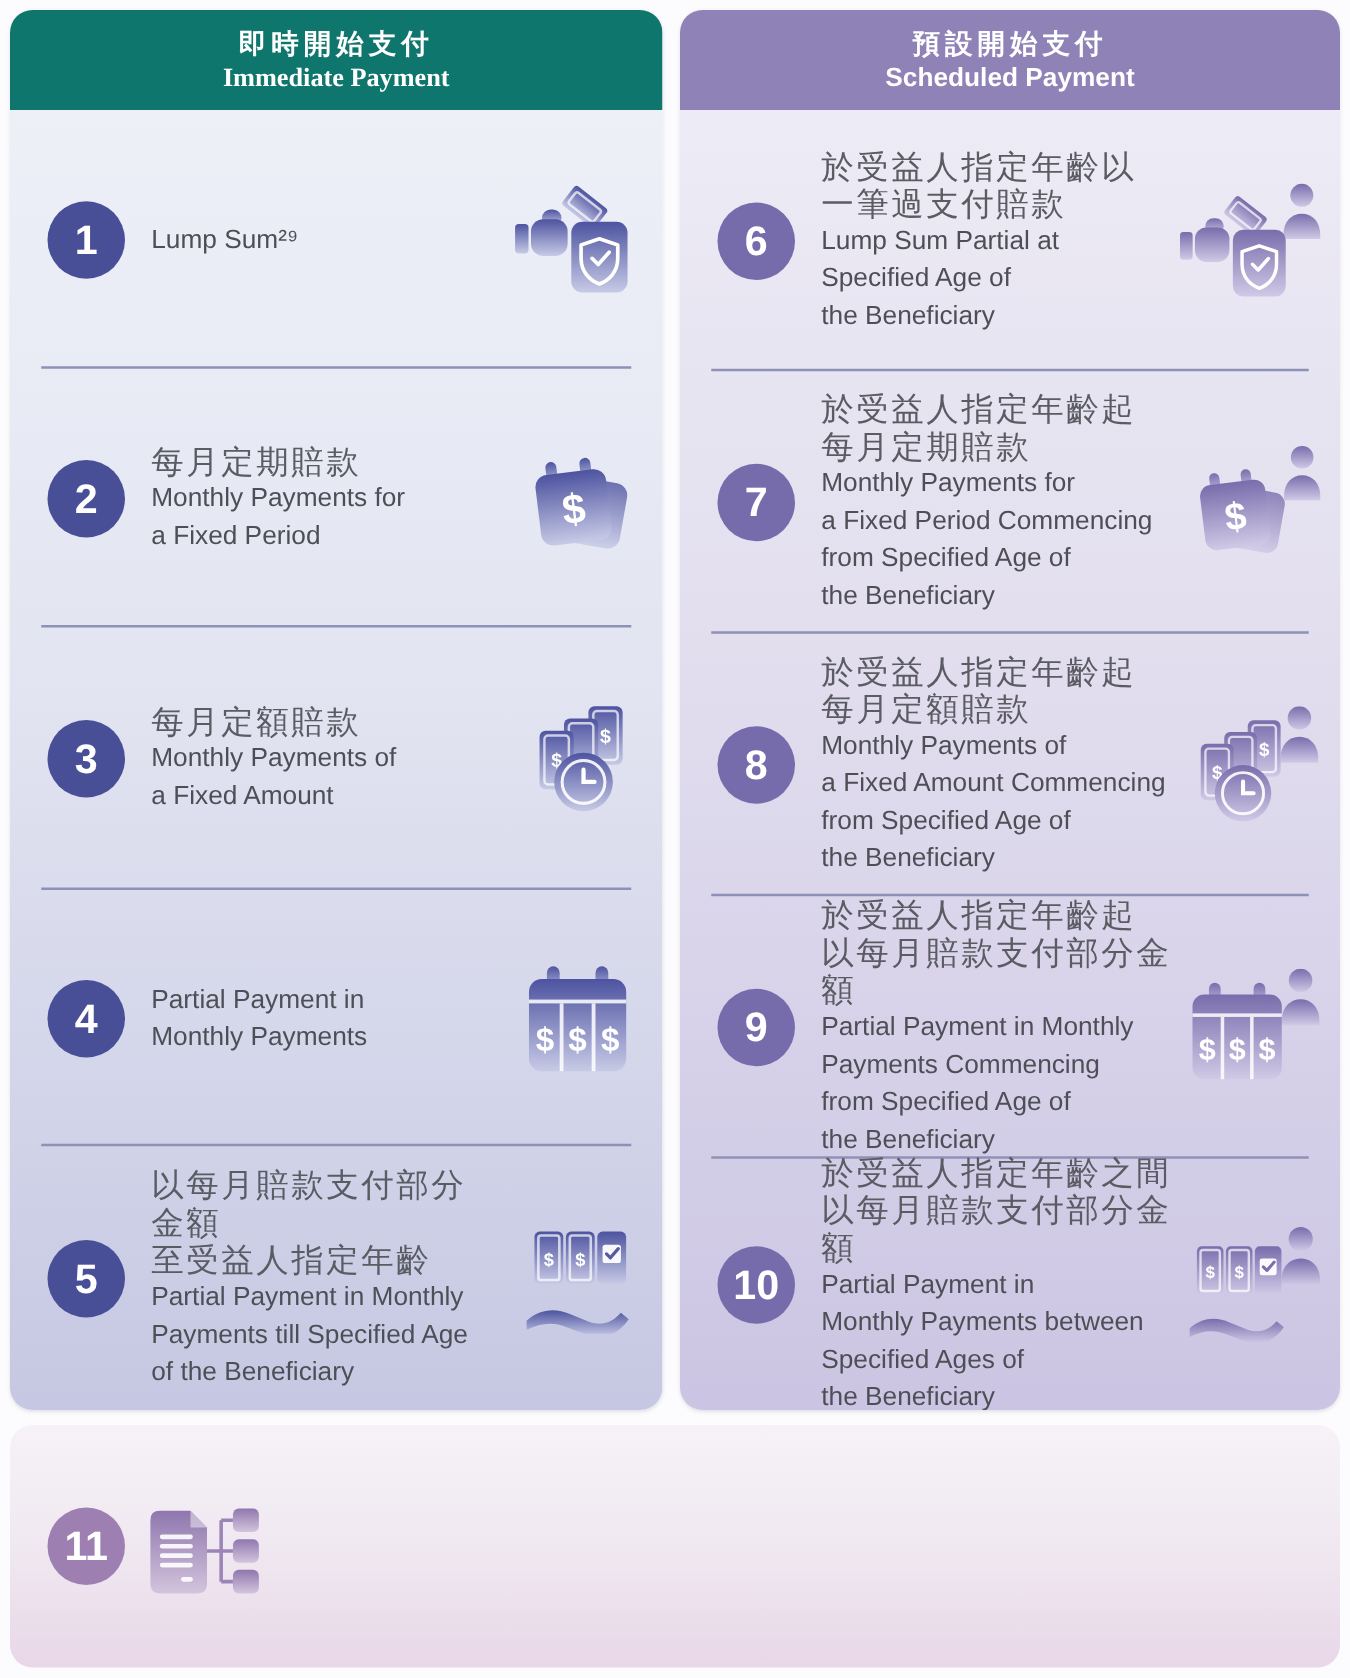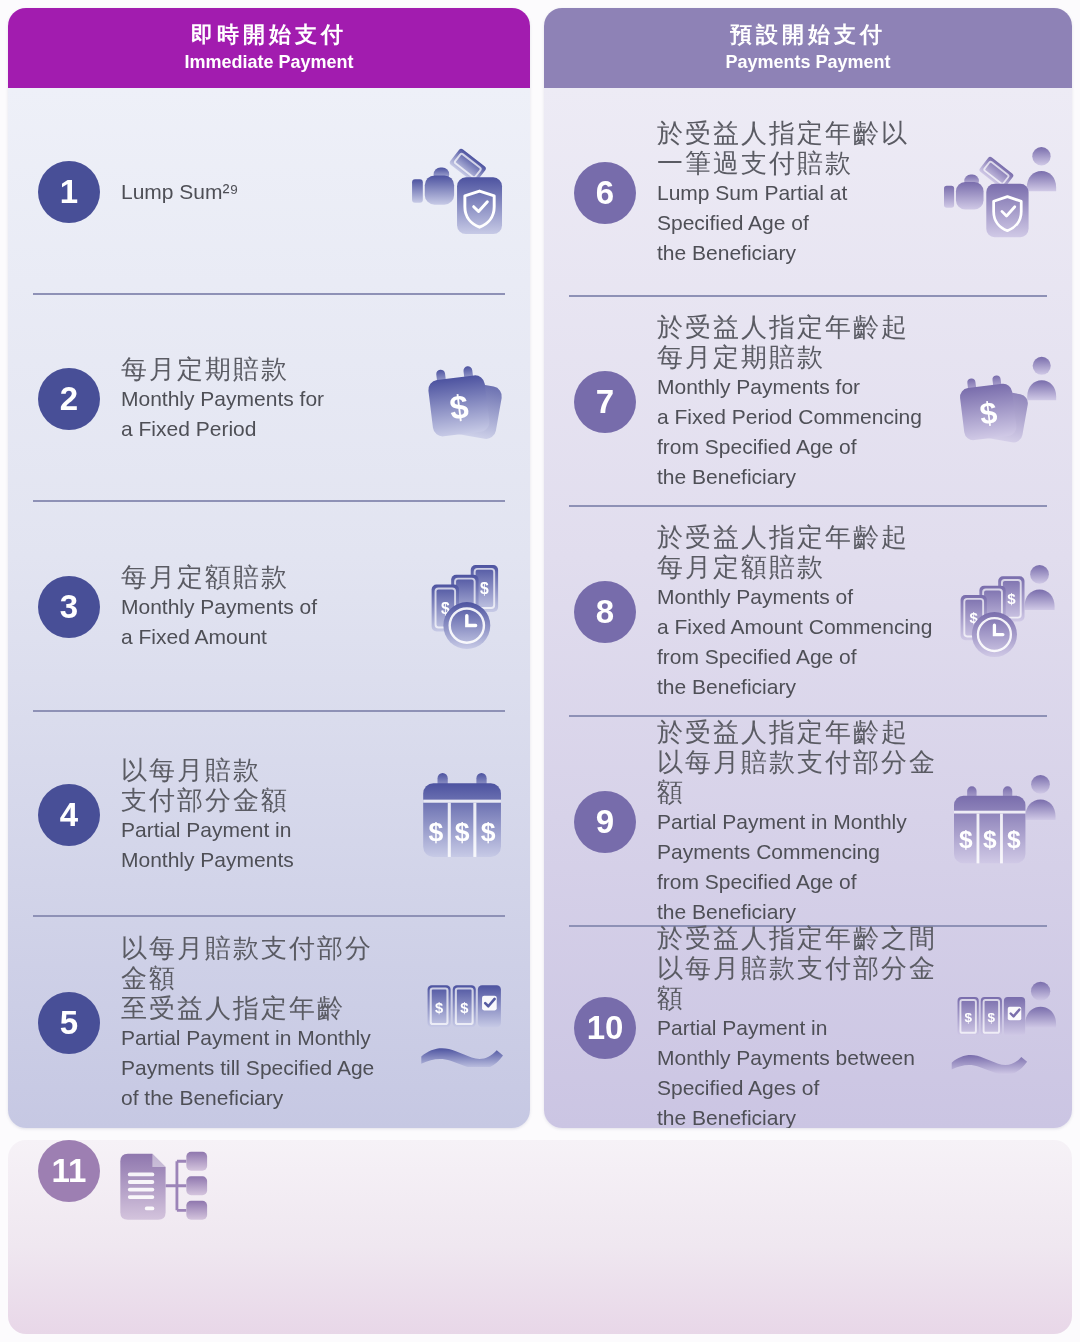--- a/index.html
+++ b/index.html
@@ -1,44 +1,44 @@
 <!DOCTYPE html>
 <html><head>
 <meta charset="utf-8">
 <style>
   html,body{margin:0;padding:0;}
   body{width:1080px;height:1342px;background:#fcfbfd;font-family:"Liberation Sans",sans-serif;position:relative;overflow:hidden;}
   .panel{position:absolute;top:8px;border-radius:18px;overflow:hidden;box-shadow:0 1px 3px rgba(80,80,120,.15);}
   .panel-left{left:8px;width:522px;height:1120px;}
   .panel-right{left:544px;width:528px;height:1120px;}
   .panel-header{height:80px;display:flex;flex-direction:column;align-items:center;justify-content:center;color:#fff;}
-  .ph-left{background:#a21caf;}
+  .ph-left{background:#0f766e;font-family:Liberation Serif, serif;}
   .ph-right{background:#8e82b6;}
   .ph-zh{font-size:22px;font-weight:bold;letter-spacing:4px;line-height:28px;}
-  .ph-en{font-size:18px;font-weight:bold;line-height:27px;}
+  .ph-en{font-size:21px;font-weight:bold;line-height:27px;}
   .body-l{height:1040px;background:linear-gradient(180deg,#eef0f8 0%,#e2e4f1 45%,#c6c8e3 100%);display:flex;flex-direction:column;}
   .body-r{height:1040px;background:linear-gradient(180deg,#edebf5 0%,#e1ddee 45%,#cbc5e3 100%);display:flex;flex-direction:column;}
   .row{display:flex;align-items:center;position:relative;padding:0 12px 0 30px;box-sizing:border-box;}
   .row:not(:last-child)::after{content:"";position:absolute;left:25px;right:25px;bottom:0;height:2px;background:#8e91b6;}
   .h207{height:207px}.h210{height:210px}.h205{height:205px}.h211{height:211px}.h209{height:209px}.h201{height:201px}
   .badge{width:62px;height:62px;border-radius:50%;flex:0 0 62px;display:flex;align-items:center;justify-content:center;
          color:#fff;font-size:33px;font-weight:bold;}
   .badge-l{background:#484f97;}
   .badge-r{background:#776cab;}
   .badge-b{background:#9d7fb2;}
   .txt{flex:1;margin-left:21px;}
   .zh{font-size:26px;line-height:30px;color:#5a5b63;letter-spacing:2px;white-space:pre-line;}
   .en{font-size:21px;line-height:30px;color:#4e4f56;white-space:pre-line;}
   .icon-box{flex:0 0 118px;display:flex;justify-content:center;align-items:center;}
   .ic{width:96px;height:88px;}
   .ic-r{width:114px;height:94px;}
   .ic-b{width:100px;height:84px;}
   .bottom-card{position:absolute;left:8px;top:1140px;width:1064px;height:194px;border-radius:18px;
                background:linear-gradient(180deg,#f6f2f7 0%,#efe7f0 55%,#e8d7e8 100%);
-               display:flex;align-items:flex-start;padding:0 34px 0 30px;box-sizing:border-box;}
+               display:flex;align-items:center;padding:0 34px 0 30px;box-sizing:border-box;}
   svg text{font-family:"Liberation Sans",sans-serif;}
 </style>
 </head>
 <body>
 
 <svg width="0" height="0" style="position:absolute" aria-hidden="true">
   <defs>
     <linearGradient id="gl" x1="0" y1="0" x2="0" y2="1">
       <stop offset="0" stop-color="#4d53a0"></stop>
         <stop offset="1" stop-color="#c7cae6"></stop>
@@ -194,22 +194,20 @@
             <g fill="url(#gl)">
               <use href="#s-bills"></use>
             </g>
           </svg>
       </div>
     </div>
 
     <div class="row h205">
       <div class="badge badge-l">4</div>
       <div class="txt">
-        <div class="zh">以每月賠款
-支付部分金額</div>
         <div class="en">Partial Payment in
 Monthly Payments</div>
       </div>
       <div class="icon-box">
         <svg class="ic" viewBox="0 0 90 86">
             <g fill="url(#gl)">
               <use href="#s-cal3"></use>
             </g>
           </svg>
       </div>
@@ -232,21 +230,21 @@
           </svg>
       </div>
     </div>
 
   </div>
 </div>
 
 <div class="panel panel-right">
   <div class="panel-header ph-right">
     <div class="ph-zh">預設開始支付</div>
-    <div class="ph-en">Payments Payment</div>
+    <div class="ph-en">Scheduled Payment</div>
   </div>
   <div class="body-r">
 
     <div class="row h209">
       <div class="badge badge-r">6</div>
       <div class="txt">
         <div class="zh">於受益人指定年齡以
 一筆過支付賠款</div>
         <div class="en">Lump Sum Partial at
 Specified Age of

